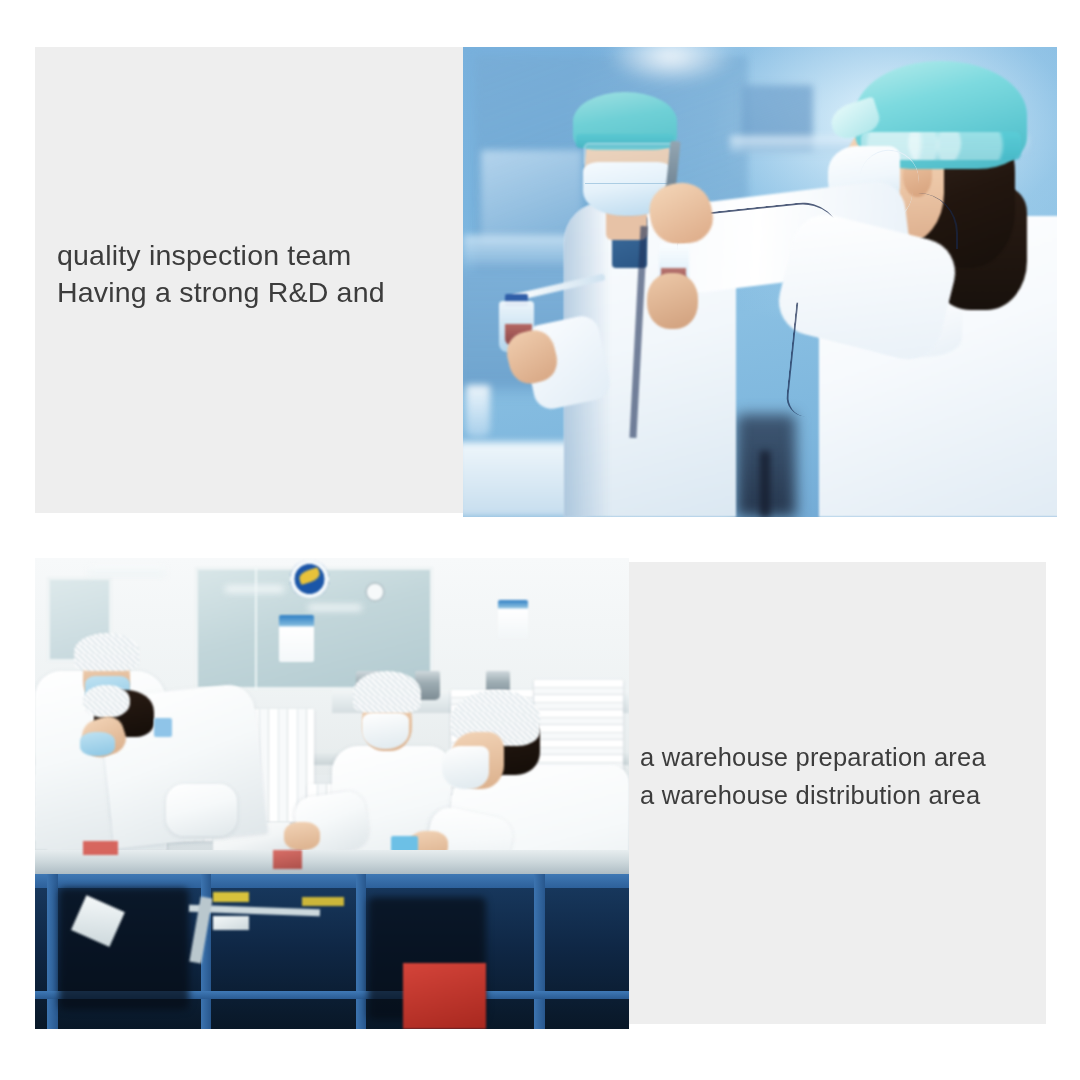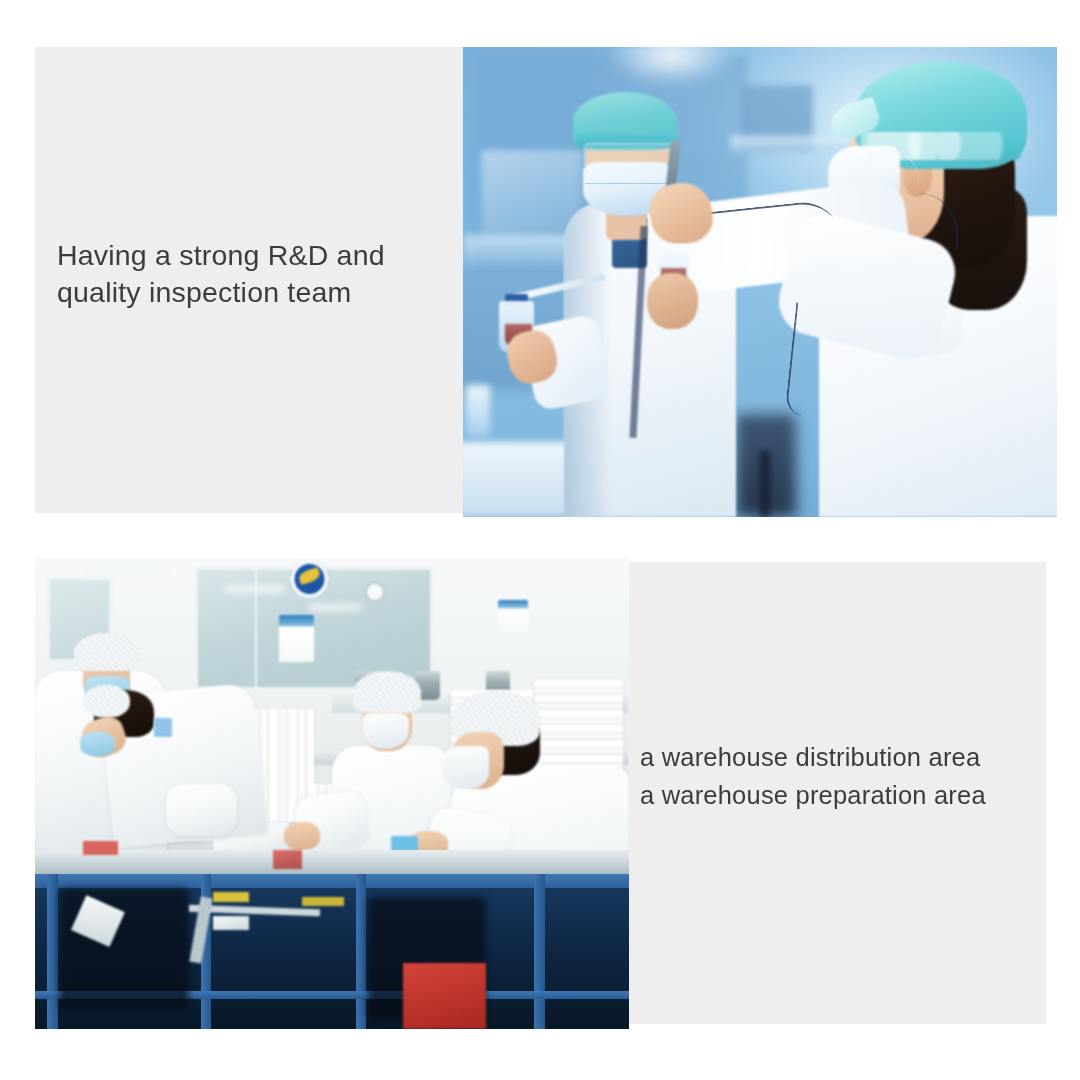--- a/index.html
+++ b/index.html
@@ -547,22 +547,22 @@
 </head>
 <body>
 
 <div class="page">
 
   <div class="section-top">
 
     <div class="panel-top-bg"></div>
 
     <div class="caption-top">
+      <span class="ln">quality inspection team</span>
       <span class="ln">Having a strong R&amp;D and</span>
-      <span class="ln">quality inspection team</span>
     </div>
 
     <div class="photo-top">
       <div class="lab-bg"></div>
       <div class="ph lab-wallpanel softer"></div>
       <div class="ph lab-hilite-top softest"></div>
       <div class="ph lab-cab softer"></div>
       <div class="ph lab-shelf softer"></div>
       <div class="ph lab-shelf2 softer"></div>
       <div class="ph lab-unit softer"></div>
@@ -619,22 +619,22 @@
       <div class="ph t2-vial-liq soft"></div>
       <div class="ph t2-hand2 soft"></div>
     </div>
   </div>
 
   <div class="section-bottom">
 
     <div class="panel-bottom-bg"></div>
 
     <div class="caption-bottom">
+      <span class="ln">a warehouse preparation area</span>
       <span class="ln">a warehouse distribution area</span>
-      <span class="ln">a warehouse preparation area</span>
     </div>
 
     <div class="photo-bottom">
       <div class="wh-bg"></div>
       <div class="ph wh-wall"></div>
       <div class="ph wh-window soft"></div>
       <div class="ph wh-window-mullion soft"></div>
       <div class="ph wh-window2 soft"></div>
       <div class="ph wh-light softer" style="left:9%;top:2%;width:13%;height:1.6%;"></div>
       <div class="ph wh-light softer" style="left:32%;top:6%;width:10%;height:1.4%;"></div>

